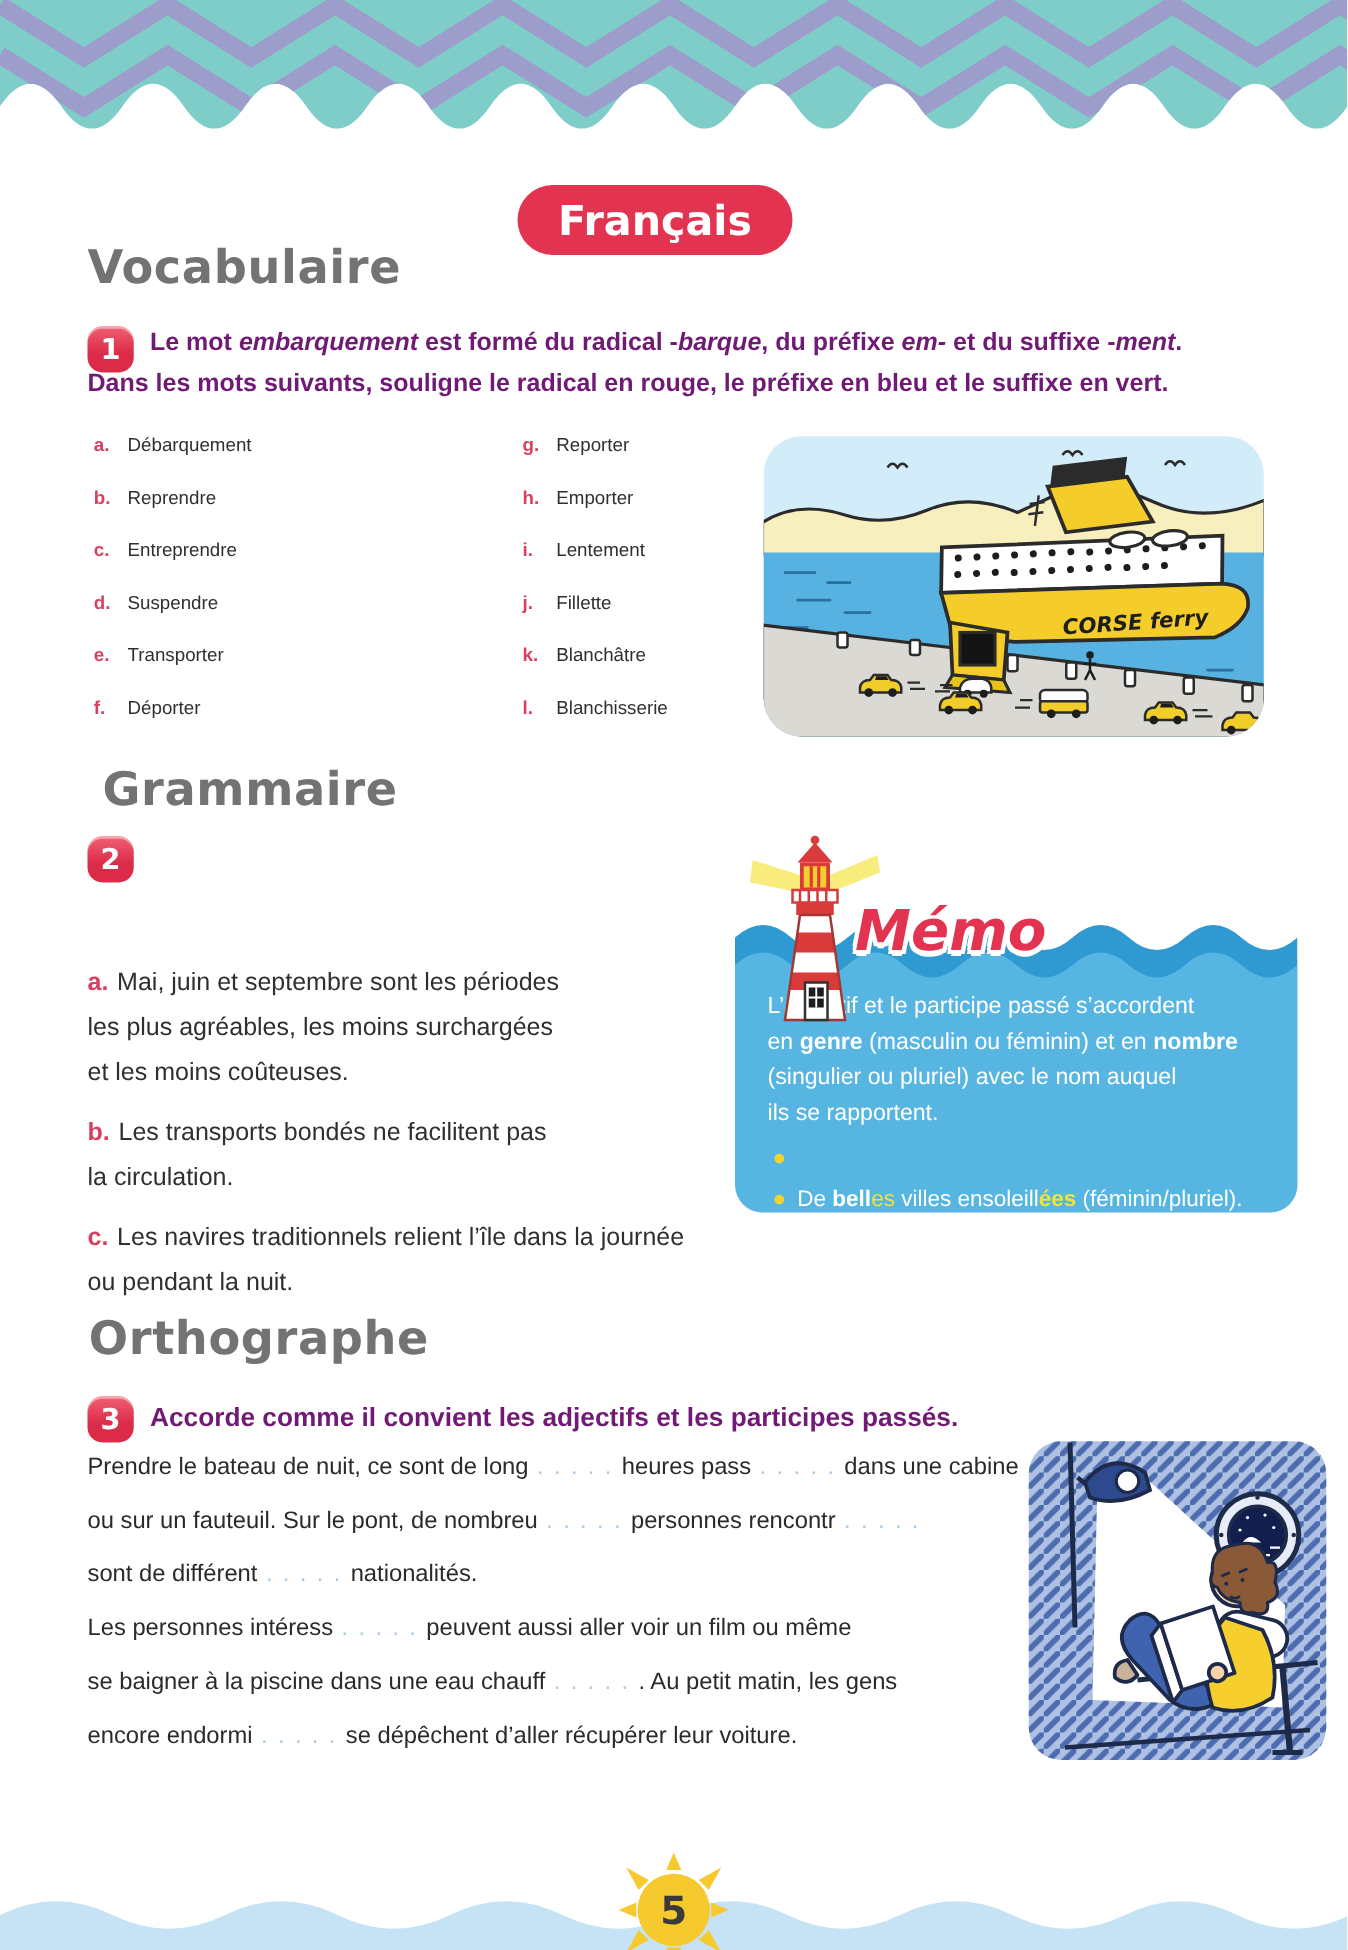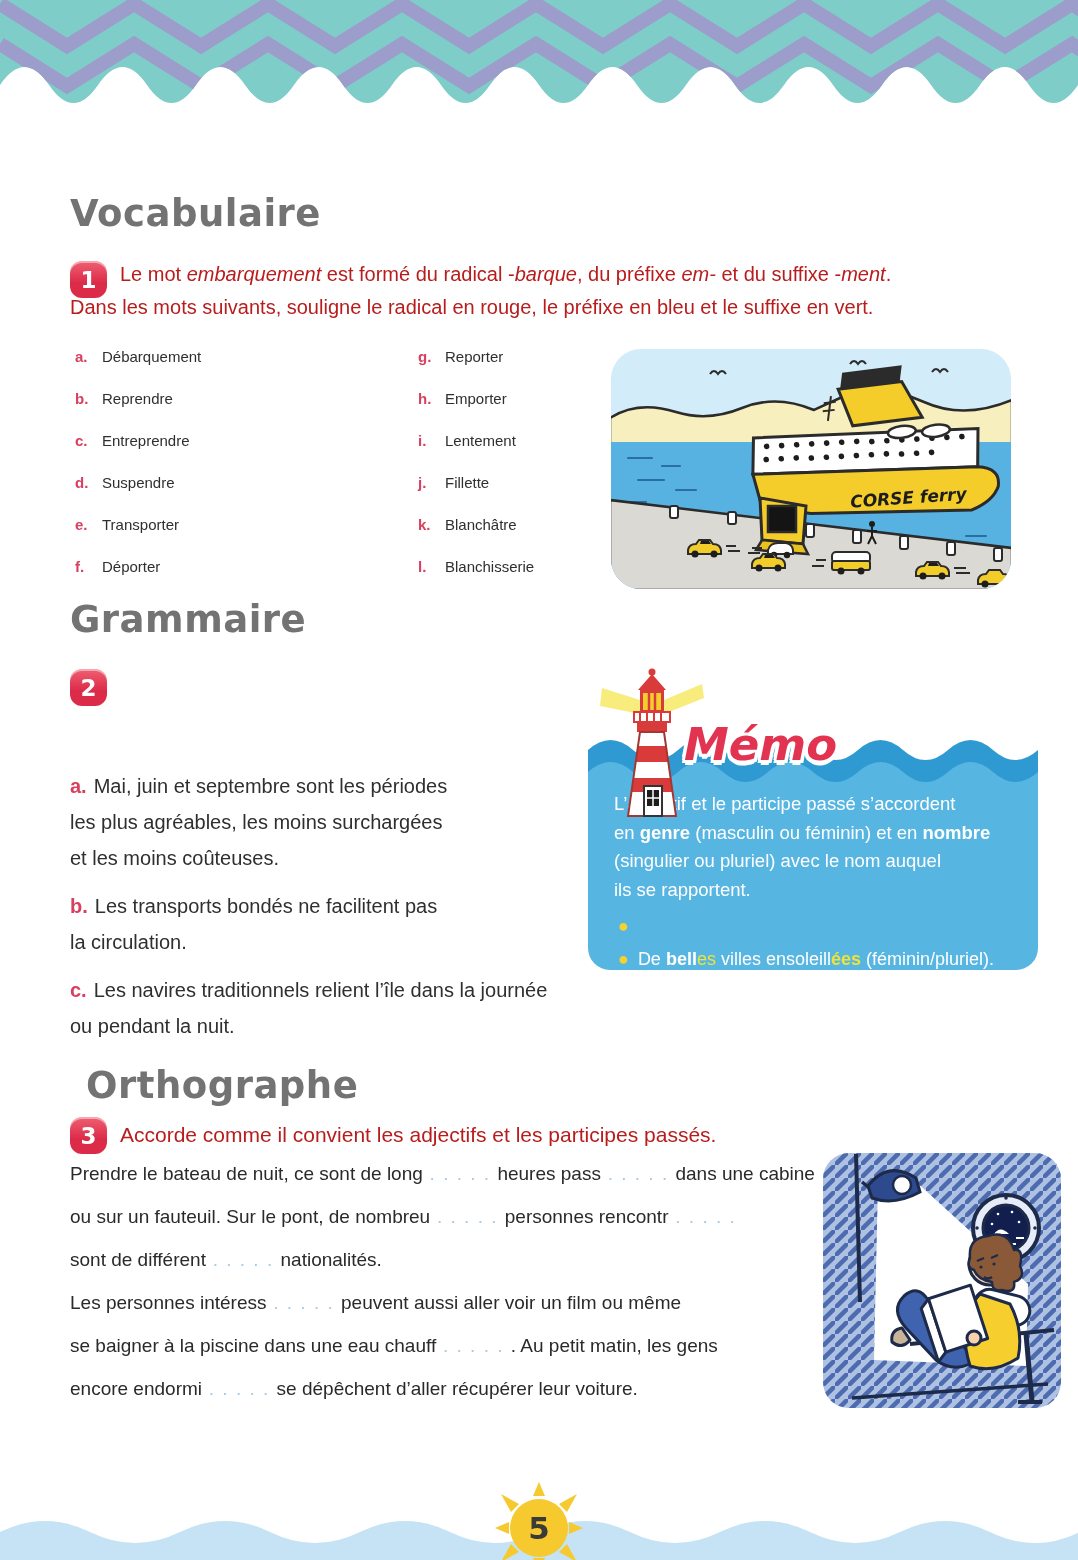--- a/index.html
+++ b/index.html
@@ -18,21 +18,21 @@
   .subject-badge span{color:#fff;font-family:"DejaVu Sans",sans-serif;font-weight:bold;font-size:33px;}
 
   
   .num-badge{position:absolute;width:37px;height:37px;border-radius:12px;
              background:linear-gradient(180deg,#ef6072 0%,#dc2b48 60%);
              box-shadow:inset 0 2px 0 rgba(255,255,255,.45);
              color:#fff;font-family:"DejaVu Sans",sans-serif;font-weight:bold;font-size:23px;
              display:flex;align-items:center;justify-content:center;}
 
   
-  .instr{position:absolute;color:#b91c1c;font-weight:normal;line-height:33px;font-size:20px;text-indent:50px;}
+  .instr{position:absolute;color:#701a75;font-weight:bold;line-height:33px;font-size:20px;text-indent:50px;}
   .it{font-style:italic;}
   .bd{font-weight:bold;}
 
   
   .word-col{position:absolute;top:336px;}
   .word-item{height:42px;line-height:42px;font-size:15px;color:#2f2f2f;}
   .word-item .letter{display:inline-block;min-width:27px;color:#d84060;font-weight:bold;}
 
   
   .gram-items{position:absolute;left:70px;top:768px;width:525px;}
@@ -80,20 +80,23 @@
         <path d="M0 85 q24.5 -36 49 0 q24.5 36 49 0 q24.5 -36 49 0 q24.5 36 49 0 q24.5 -36 49 0 q24.5 36 49 0 q24.5 -36 49 0 q24.5 36 49 0 q24.5 -36 49 0 q24.5 36 49 0 q24.5 -36 49 0 q24.5 36 49 0 q24.5 -36 49 0 q24.5 36 49 0 q24.5 -36 49 0 q24.5 36 49 0 q24.5 -36 49 0 q24.5 36 49 0 q24.5 -36 49 0 q24.5 36 49 0 q24.5 -36 49 0 q24.5 36 49 0 L1078 0 L0 0 Z"></path>
       </clipPath>
     </defs>
     <g clip-path="url(#topClip)">
       <rect width="1078" height="108" fill="#7fcdc8"></rect>
       <path d="M0 4 L67 46 L134 4 L201 46 L268 4 L335 46 L402 4 L469 46 L536 4 L603 46 L670 4 L737 46 L804 4 L871 46 L938 4 L1005 46 L1072 4 L1100 22" fill="none" stroke="#9d9dcb" stroke-width="14"></path>
       <path d="M0 44 L67 86 L134 44 L201 86 L268 44 L335 86 L402 44 L469 86 L536 44 L603 86 L670 44 L737 86 L804 44 L871 86 L938 44 L1005 86 L1072 44 L1100 62" fill="none" stroke="#9d9dcb" stroke-width="14"></path>
     </g>
   </svg>
 
+  <div class="subject-badge">
+    <span>Français</span>
+  </div>
 
   <h2 class="sec-title" style="top:192px;margin:0">Vocabulaire</h2>
 
   <div class="num-badge" style="left:70px;top:261px">1</div>
   <p class="instr" style="left:70px;top:258px;width:960px;margin:0"><span>Le mot </span><span class="it">embarquement</span><span> est formé du radical -</span><span class="it">barque</span><span>, du préfixe </span><span class="it">em-</span><span> et du suffixe -</span><span class="it">ment</span><span>.</span><br><span>Dans les mots suivants, souligne le radical en rouge, le préfixe en bleu et le suffixe en vert.</span></p>
 
   <div class="word-col" style="left:75px">
       <div class="word-item">
       <span class="letter">a.</span><span class="word">Débarquement</span>
     </div>
@@ -244,21 +247,21 @@
         </g>
         <g transform="translate(368 222)">
           <path d="M0 10 Q1 4 8 4 L11 0 L22 0 L25 4 Q32 4 33 10 L33 14 L0 14 Z" fill="#f2cd2a" stroke="#2b2b2b" stroke-width="2"></path>
           <circle cx="7" cy="14" r="3.5" fill="#1d1d1d"></circle>
             <circle cx="26" cy="14" r="3.5" fill="#1d1d1d"></circle>
         </g>
       </g>
     </g>
   </svg>
 
-  <h2 class="sec-title" style="top:598px;margin:0">Grammaire</h2>
+  <h2 class="sec-title" style="top:598px;margin:12px">Grammaire</h2>
 
   <div class="num-badge" style="left:70px;top:669px">2</div>
 
   <div class="gram-items">
       <div class="gram-item">
       <span class="letter">a.</span><span>Mai, juin et septembre sont les périodes<br>les plus agréables, les moins surchargées<br>et les moins coûteuses.</span>
     </div>
       <div class="gram-item">
       <span class="letter">b.</span><span>Les transports bondés ne facilitent pas<br>la circulation.</span>
     </div>
@@ -306,21 +309,21 @@
         <rect x="20" y="80" width="70" height="16" fill="#d93a3a"></rect>
         <rect x="20" y="112" width="70" height="14" fill="#d93a3a"></rect>
       </g>
       <path d="M40 66 L64 66 L76 150 L28 150 Z" fill="none" stroke="#a33732" stroke-width="2"></path>
       <rect x="44" y="120" width="18" height="30" fill="#fff" stroke="#333" stroke-width="2"></rect>
       <rect x="47" y="124" width="12" height="16" fill="#1d1d1d"></rect>
       <path d="M53 124 v16 M47 132 h12" stroke="#fff" stroke-width="1.5"></path>
     </svg>
   </div>
 
-  <h2 class="sec-title" style="top:1048px;margin:16px">Orthographe</h2>
+  <h2 class="sec-title" style="top:1048px;margin:1px">Orthographe</h2>
 
   <div class="num-badge" style="left:70px;top:1117px">3</div>
   <p class="instr" style="left:70px;top:1114px;width:920px;line-height:41px;font-size:21px;margin:0"><span>Accorde comme il convient les adjectifs et les participes passés.</span></p>
 
   <p class="fill-par" style="margin:0"><span>Prendre le bateau de nuit, ce sont de long</span><span class="dots"> . . . . . </span><span> heures pass</span><span class="dots"> . . . . . </span><span> dans une cabine</span><br><span>ou sur un fauteuil. Sur le pont, de nombreu</span><span class="dots"> . . . . . </span><span> personnes rencontr</span><span class="dots"> . . . . .</span><br><span>sont de différent</span><span class="dots"> . . . . . </span><span> nationalités.</span><br><span>Les personnes intéress</span><span class="dots"> . . . . . </span><span> peuvent aussi aller voir un film ou même</span><br><span>se baigner à la piscine dans une eau chauff</span><span class="dots"> . . . . . </span><span>. Au petit matin, les gens</span><br><span>encore endormi</span><span class="dots"> . . . . . </span><span> se dépêchent d’aller récupérer leur voiture.</span></p>
 
   <svg class="cabin cabin-pos" width="240" height="257" viewBox="0 0 240 257">
     <defs>
       <clipPath id="cclip">
           <rect x="1" y="1" width="238" height="255" rx="26"></rect>

